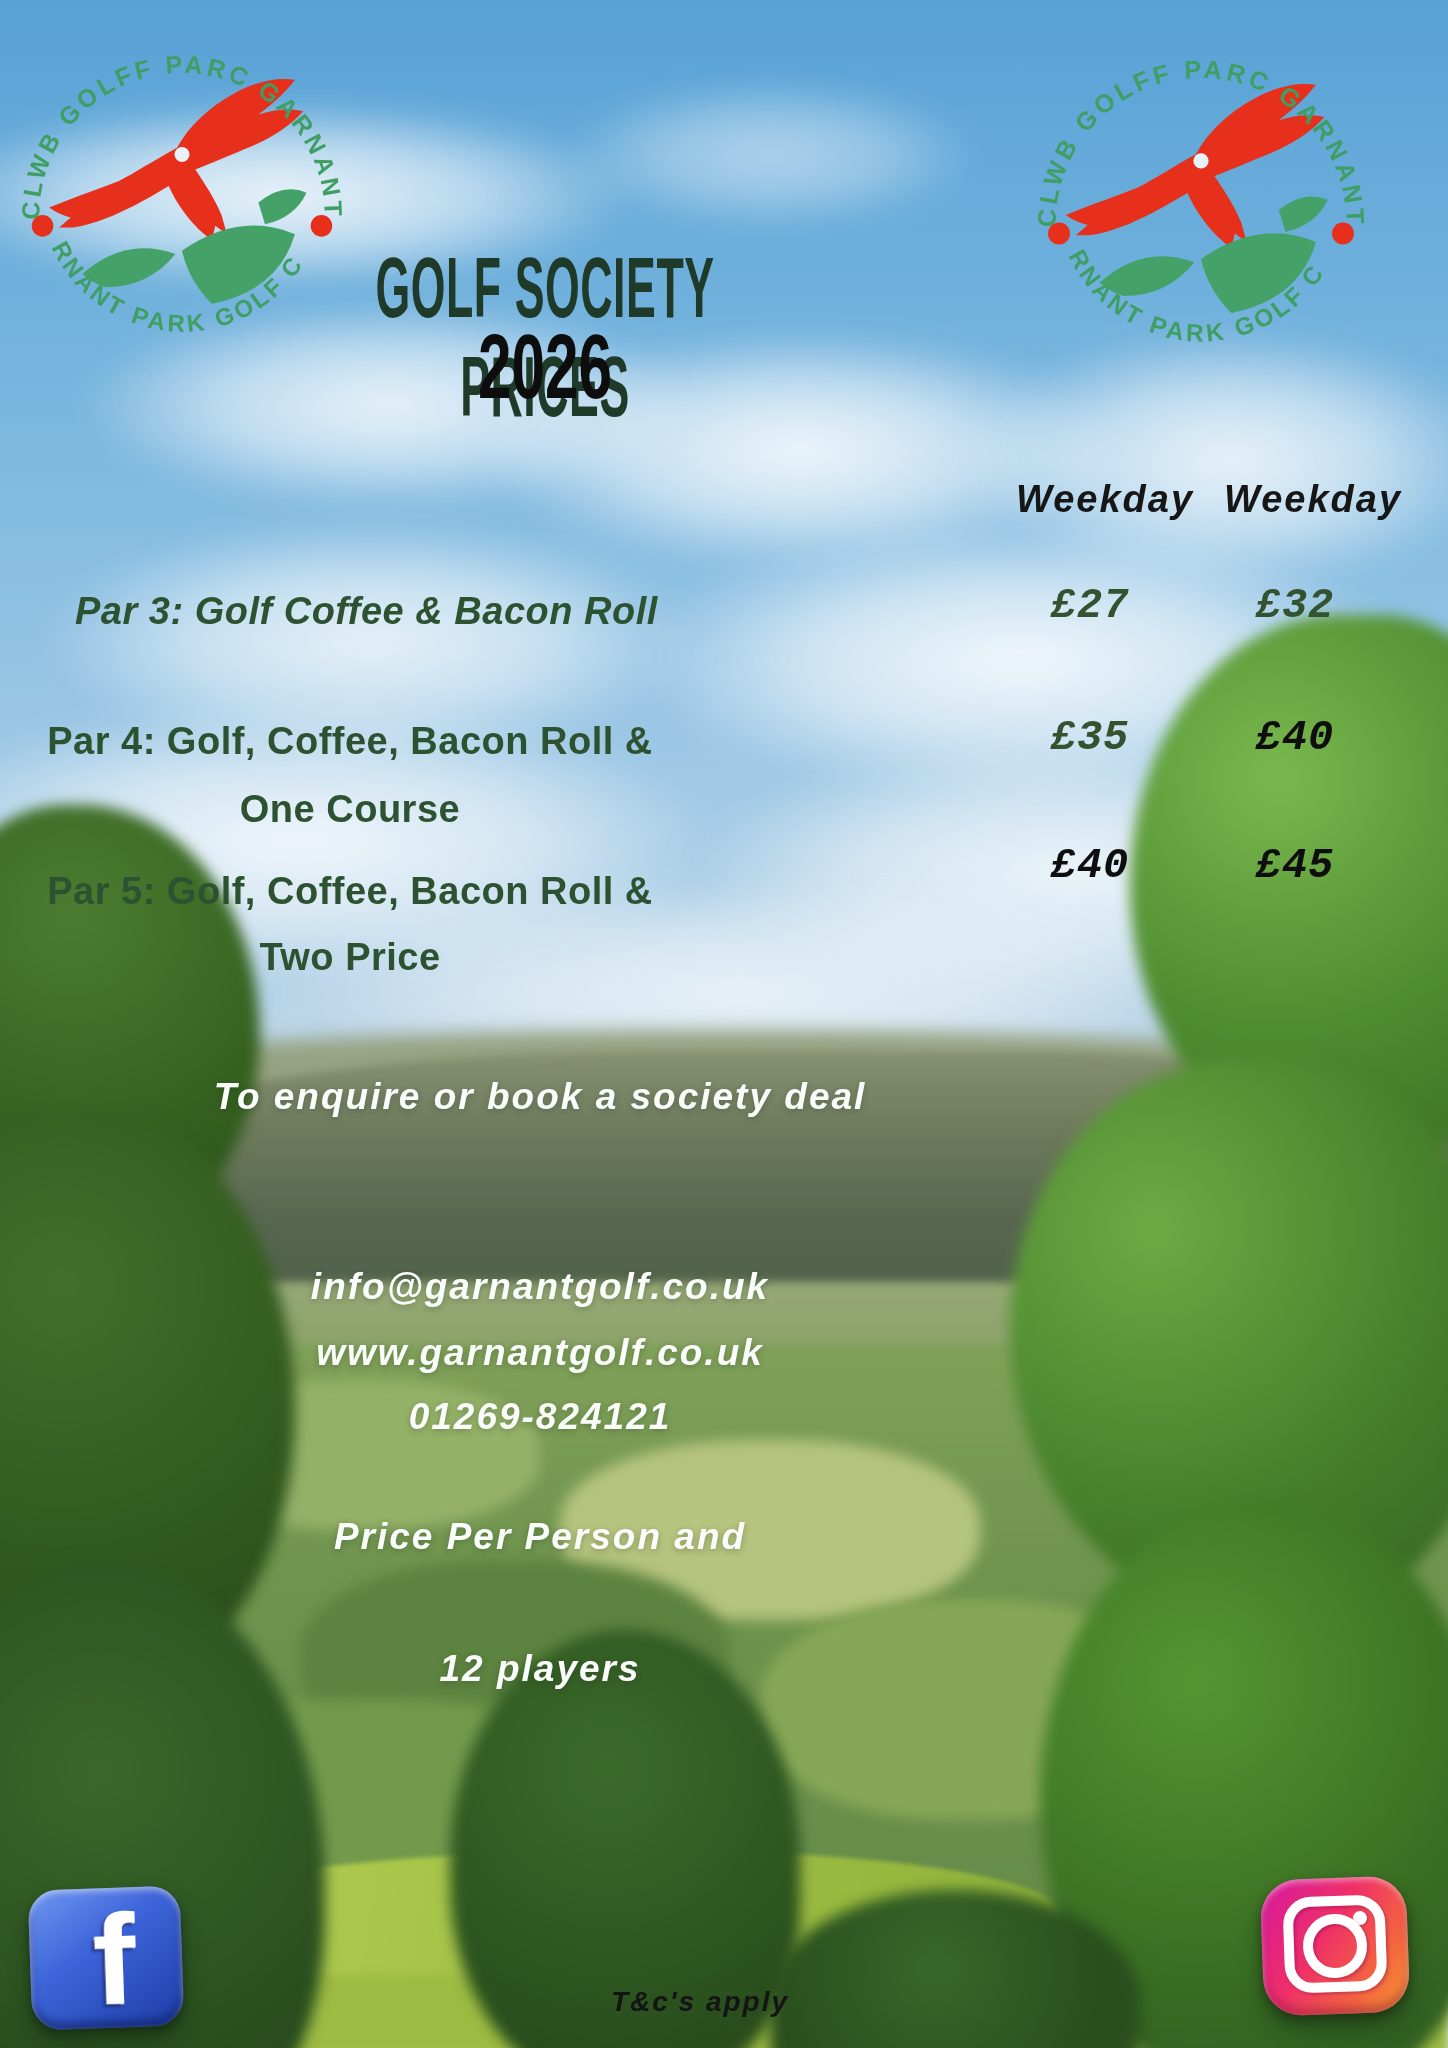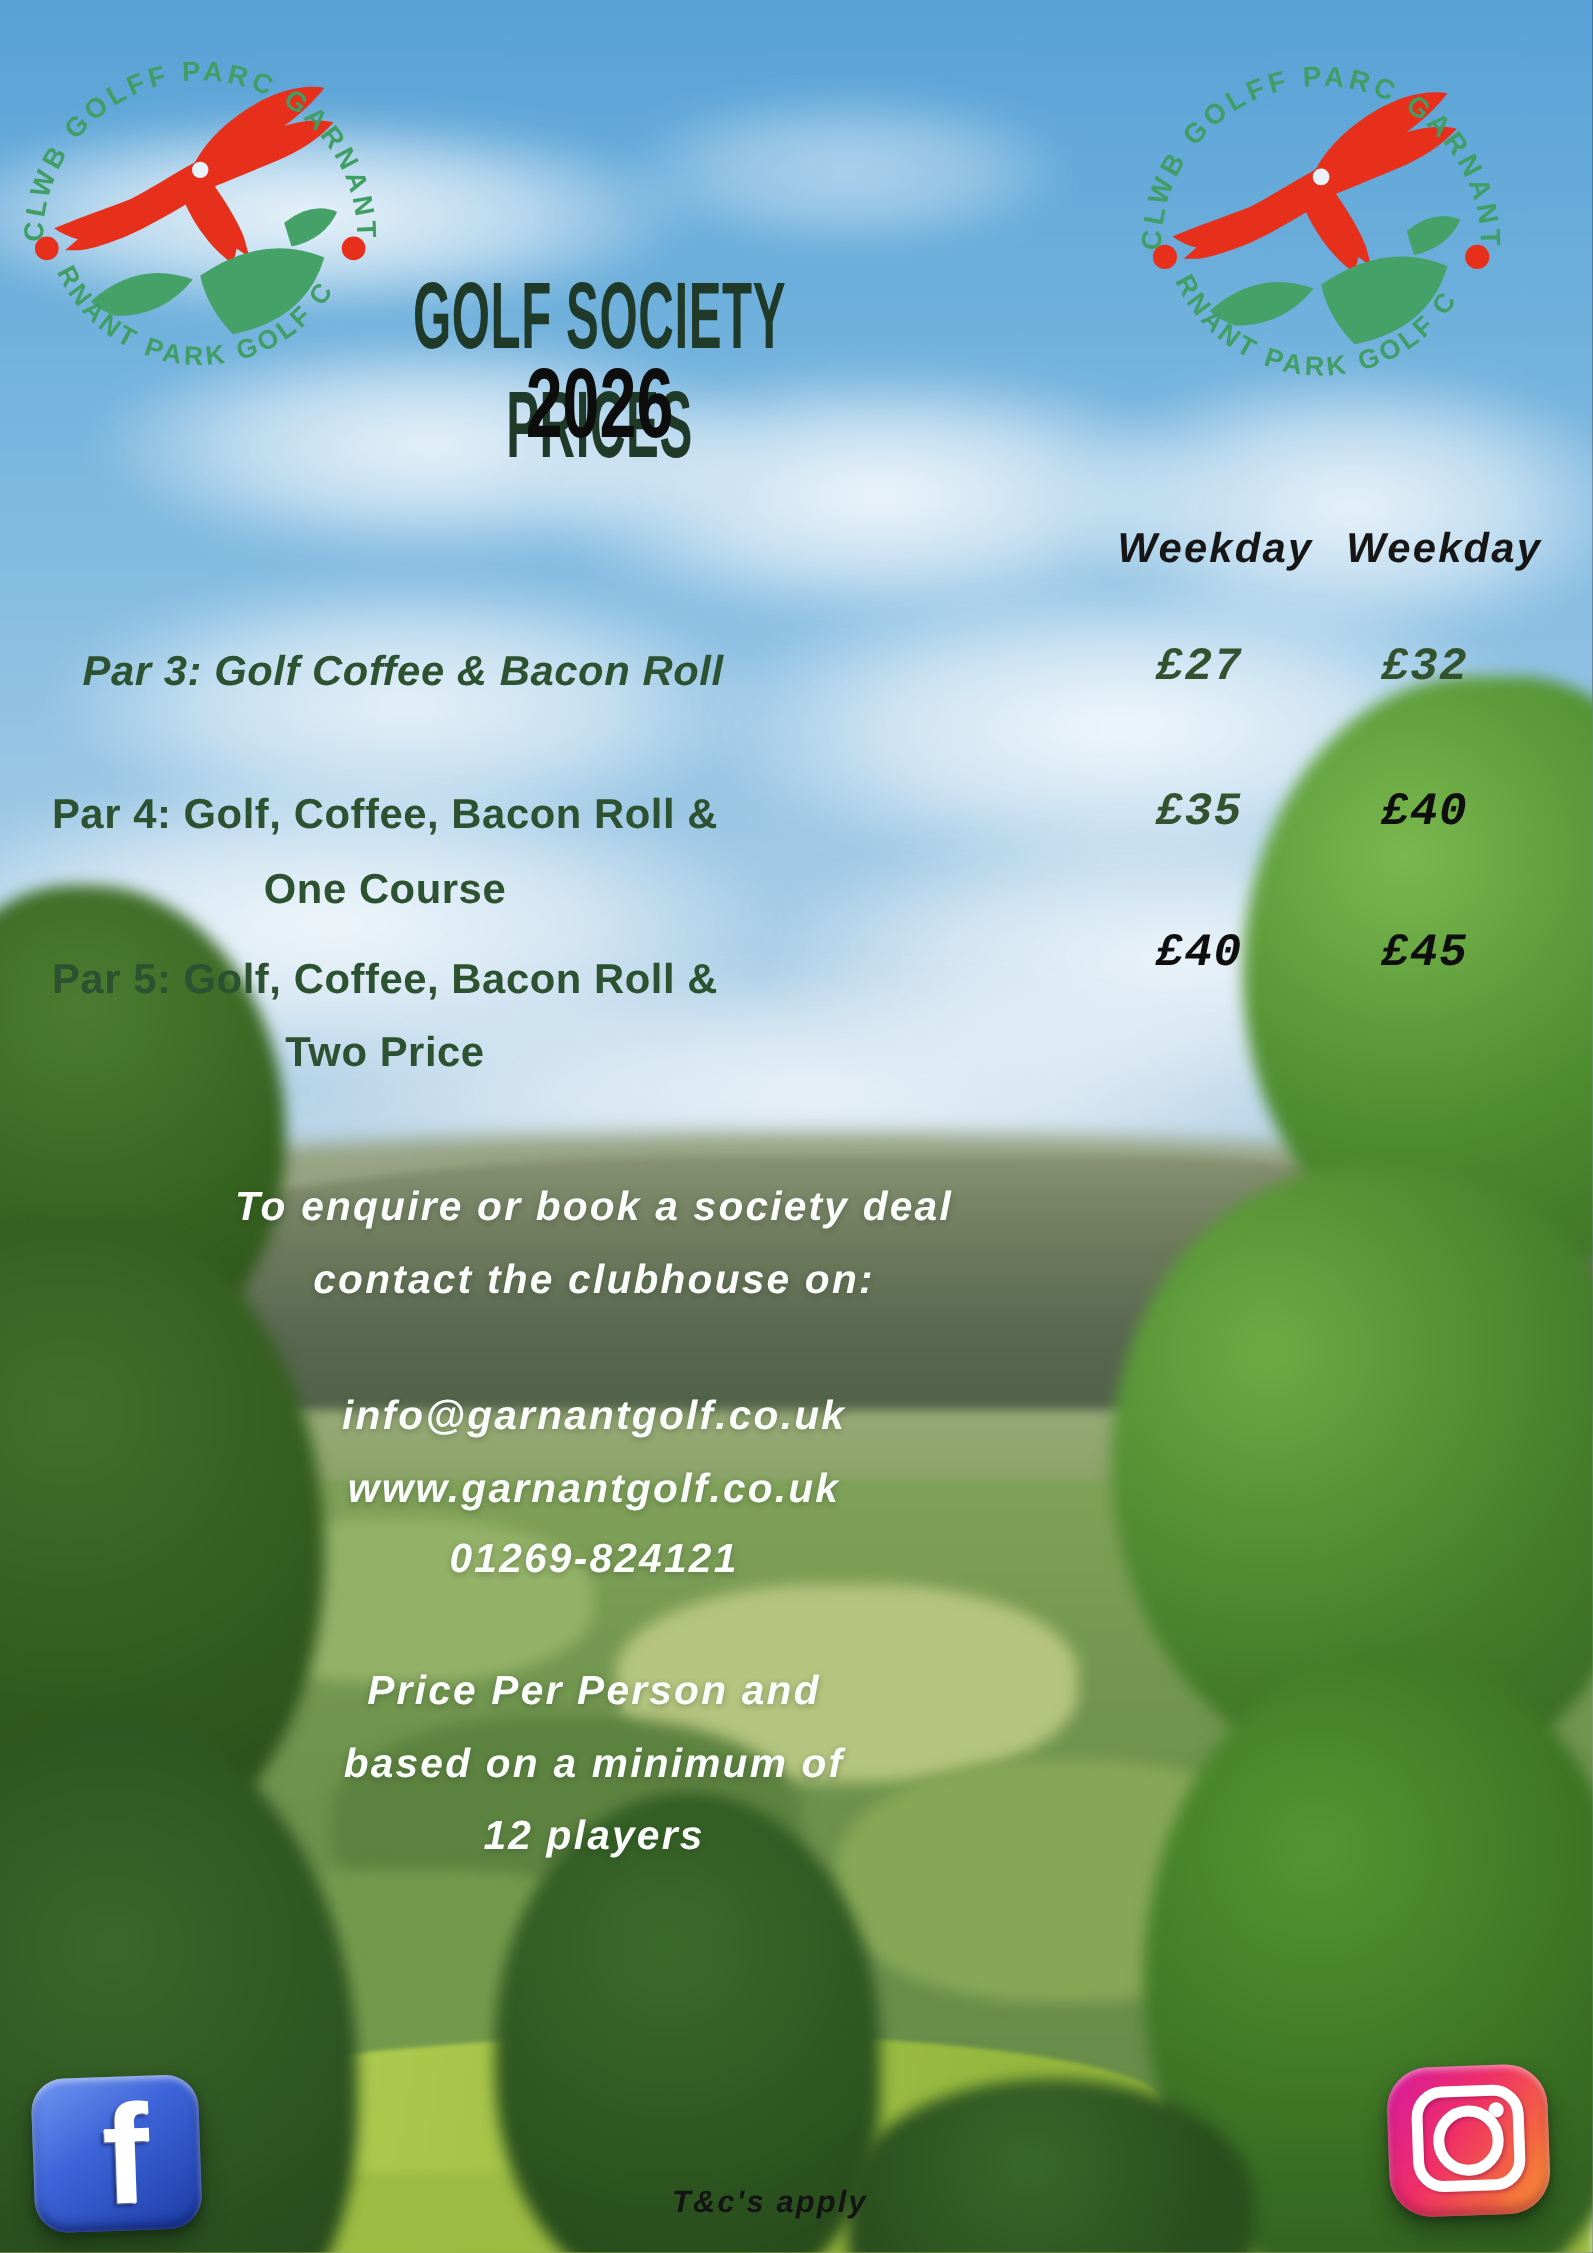--- a/index.html
+++ b/index.html
@@ -182,27 +182,25 @@
   </div>
 
   <div>
     <div class="row-label2" style="top:872px">Par 5: Golf, Coffee, Bacon Roll &amp;</div>
     <div class="row-label2" style="top:938px">Two Price</div>
     <div class="price" style="left: 1005px; top: 842px; color: rgb(14, 14, 14);">£40</div>
     <div class="price" style="left: 1210px; top: 842px; color: rgb(14, 14, 14);">£45</div>
   </div>
 
   <div class="wtext" style="top:1078px">To enquire or book a society deal</div>
-  <div class="wtext" style="top:1144px">contact the clubhouse on:</div>
   <div class="wtext" style="top:1334px">www.garnantgolf.co.uk</div>
   <div class="wtext" style="top:1268px">info@garnantgolf.co.uk</div>
   <div class="wtext" style="top:1398px">01269-824121</div>
 
   <div class="wtext" style="top:1518px">Price Per Person and</div>
-  <div class="wtext" style="top:1584px">based on a minimum of</div>
   <div class="wtext" style="top:1650px">12 players</div>
 
   <div class="fb">
     <div class="fb-f">f</div>
   </div>
   <div class="ig">
     <div class="ig-body">
       <div class="ig-dot" style="right:8px;top:6px;position:absolute"></div>
     </div>
     <div class="ig-lens"></div>

